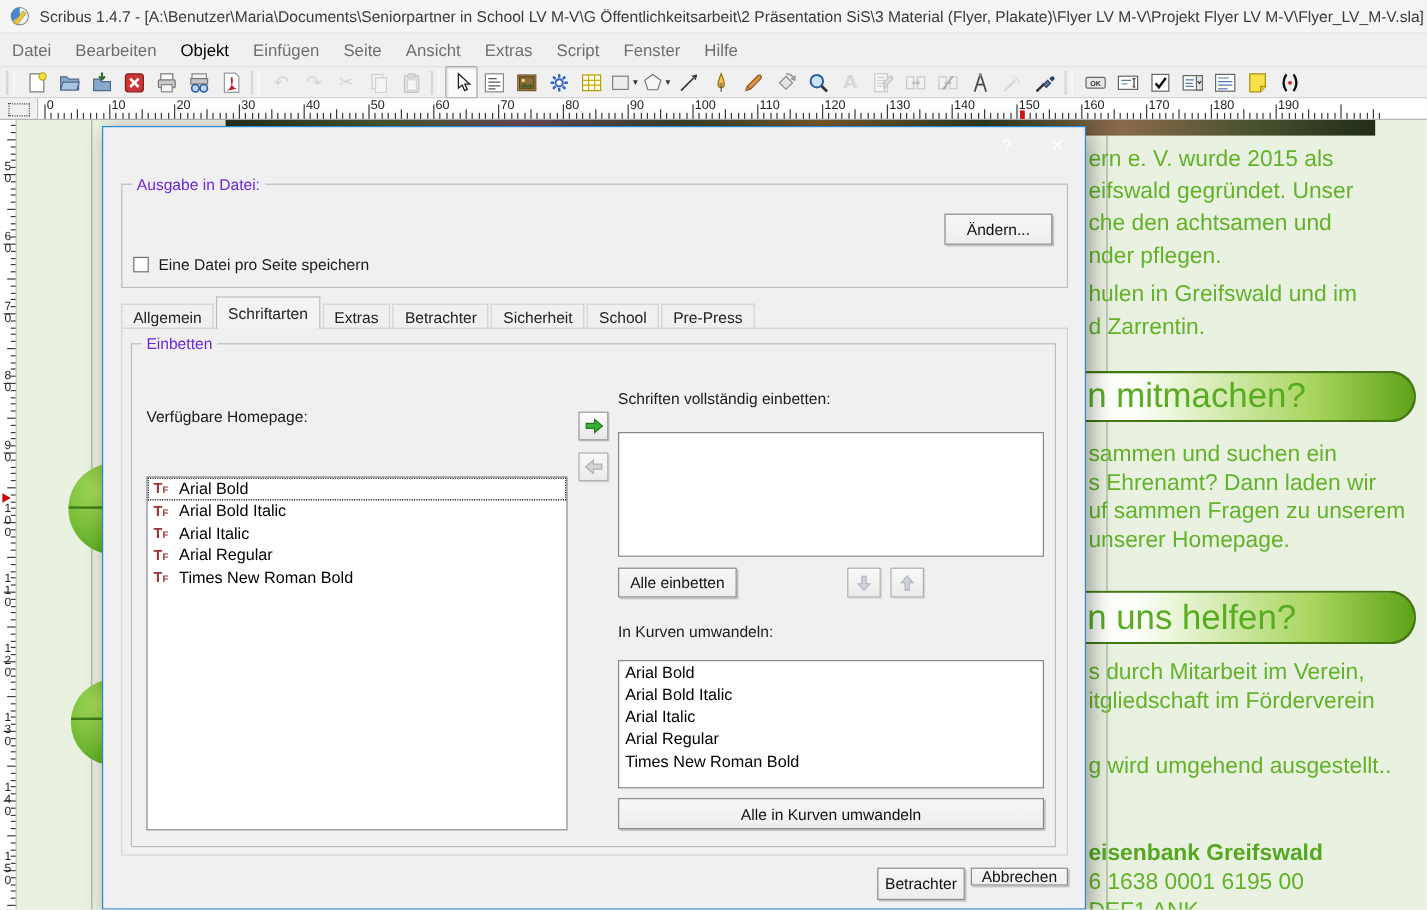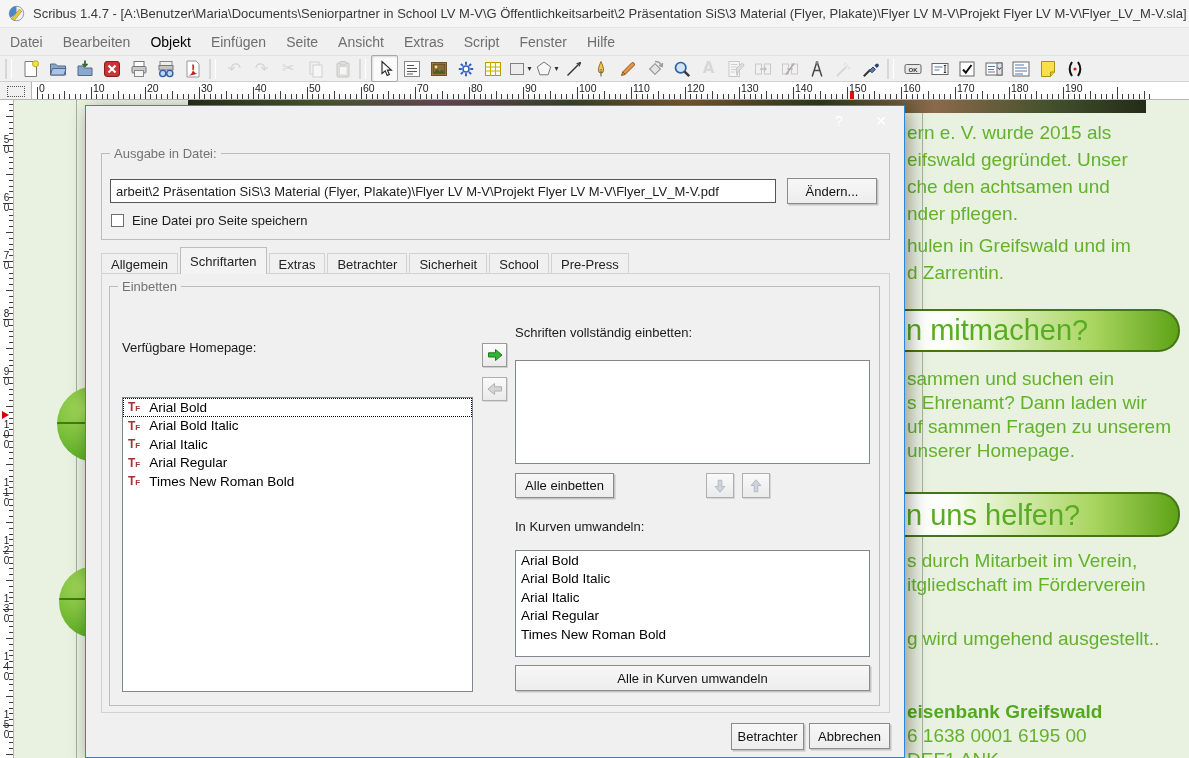--- a/index.html
+++ b/index.html
@@ -54,21 +54,21 @@
           border:2px solid #447714;border-left:none;border-radius:0 22px 22px 0;box-sizing:border-box}
   .banner-text{position:absolute;left:146px;top:3px;font-size:29px;color:#58ac21;white-space:nowrap}
   
   #dialog{position:absolute;left:85px;top:105px;width:820px;height:653px;background:#f0f0f0;
           border:1px solid #2988d8;box-sizing:border-box;box-shadow:4px 5px 18px rgba(0,0,0,.38)}
   #dlg-title{position:absolute;left:0;top:0;width:100%;height:30px;background:#0b7bd7;color:#fff;
              display:flex;align-items:center;gap:8px;padding-left:9px;box-sizing:border-box;font-size:13px}
   .dlg-cap{position:absolute;top:0;height:30px;width:42px;display:flex;align-items:center;justify-content:center;
            color:#fff;font-size:14px;cursor:default}
   .group{position:absolute;border:1px solid #bcbcbc}
-  .group-label{position:absolute;top:-8px;left:8px;background:#f0f0f0;padding:0 4px;font-size:13px;color:#737373;white-space:nowrap}
+  .group-label{position:absolute;top:-8px;left:8px;background:#f0f0f0;padding:0 4px;font-size:13px;color:#6d28d9;white-space:nowrap}
   .field{position:absolute;background:#fff;border:1px solid #555;box-sizing:border-box;
          font-size:13px;display:flex;align-items:center;padding:0 5px;white-space:pre;overflow:hidden}
   .btn{position:absolute;background:linear-gradient(#f7f7f7,#ededed);border:1px solid #8b8b8b;
        box-shadow:1.5px 1.5px 0 rgba(0,0,0,.18);font-size:13px;color:#111;
        display:flex;align-items:center;justify-content:center;box-sizing:border-box;white-space:nowrap}
   .checkbox{position:absolute;width:13px;height:13px;background:#fff;border:1px solid #6e6e6e;box-sizing:border-box}
   .lbl{position:absolute;font-size:13px;color:#1a1a1a;white-space:nowrap}
   #tabstrip{position:absolute;left:15px;top:141px;height:27px;display:flex;align-items:flex-end}
   .tab{height:21px;padding:0 9px;margin-right:2px;border:1px solid #d2d2d2;border-bottom:none;
        background:#f0f0f0;font-size:13px;display:flex;align-items:center;box-sizing:border-box;white-space:nowrap}
@@ -838,21 +838,20 @@
 <div class="doc bold" style="top:701px">eisenbank Greifswald</div>
 <div class="doc" style="top:725px">6 1638 0001 6195 00</div>
 <div class="doc" style="top:749px">DEF1 ANK</div>
 
 <div id="dialog">
   <div class="dlg-cap" style="right:44px">?</div>
   <div class="dlg-cap" style="right:2px">✕</div>
 
   <div class="group" style="left:15px;top:47px;width:787px;height:85px">
     <span class="group-label">Ausgabe in Datei:</span>
-    <div class="field" style="left:8px;top:25px;width:666px;height:24px">arbeit\2 Präsentation SiS\3 Material (Flyer, Plakate)\Flyer LV M-V\Projekt Flyer LV M-V\Flyer_LV_M-V.pdf</div>
     <div class="btn" style="left:685px;top:24px;width:90px;height:26px">Ändern...</div>
     <div class="checkbox" style="left:9px;top:60px"></div>
     <span class="lbl" style="left:30px;top:59px">Eine Datei pro Seite speichern</span>
   </div>
 
   <div id="tabstrip">
       <div class="tab">Allgemein</div>
       <div class="tab active">Schriftarten</div>
       <div class="tab">Extras</div>
       <div class="tab">Betrachter</div>
@@ -948,14 +947,14 @@
           <span>Arial Regular</span>
         </div>
         <div class="font-row">
           <span>Times New Roman Bold</span>
         </div>
       </div>
     <div class="btn" style="left:405px;top:378px;width:355px;height:26px">Alle in Kurven umwandeln</div>
   </div>
 
   <div class="btn" style="left:645px;top:617px;width:73px;height:27px">Betrachter</div>
-  <div class="btn" style="left:723px;top:617px;width:81px;height:26px">Abbrechen</div>
+  <div class="btn" style="left:723px;top:617px;width:81px;height:15px">Abbrechen</div>
 </div>
 
 </body></html>

